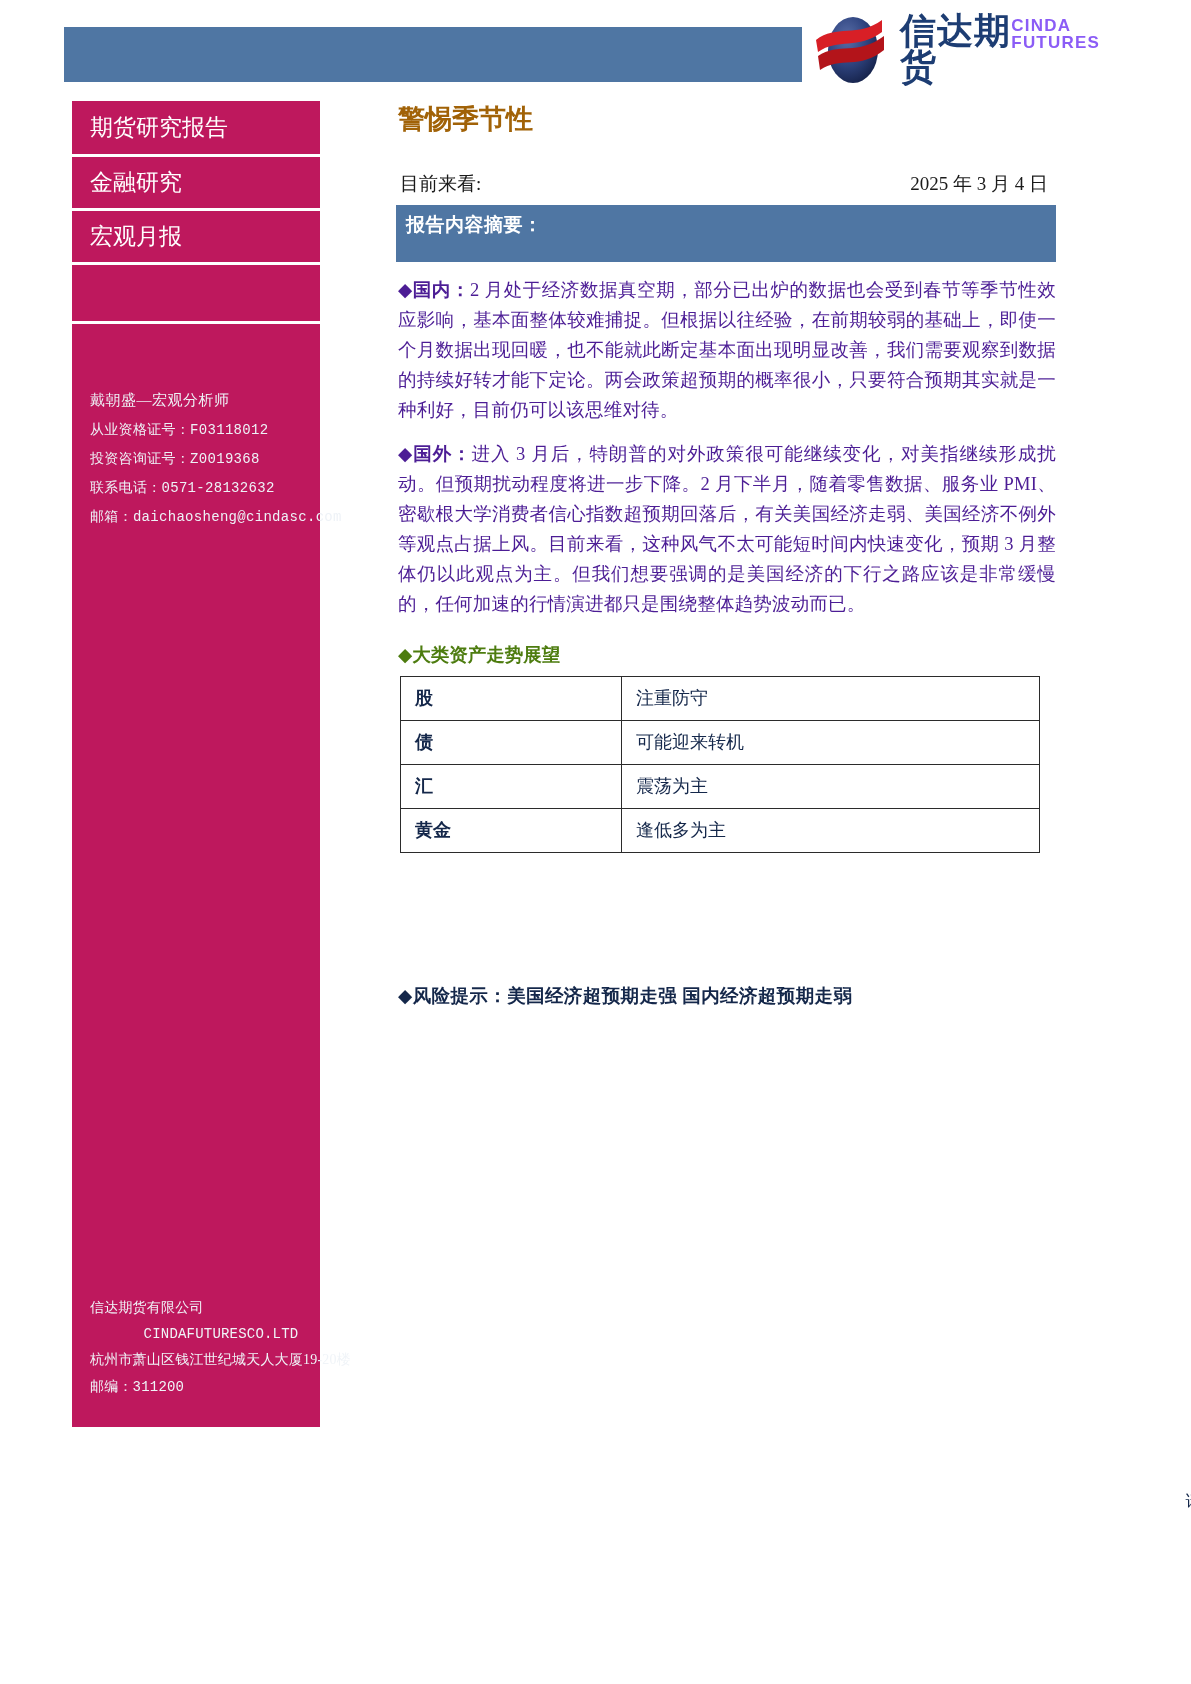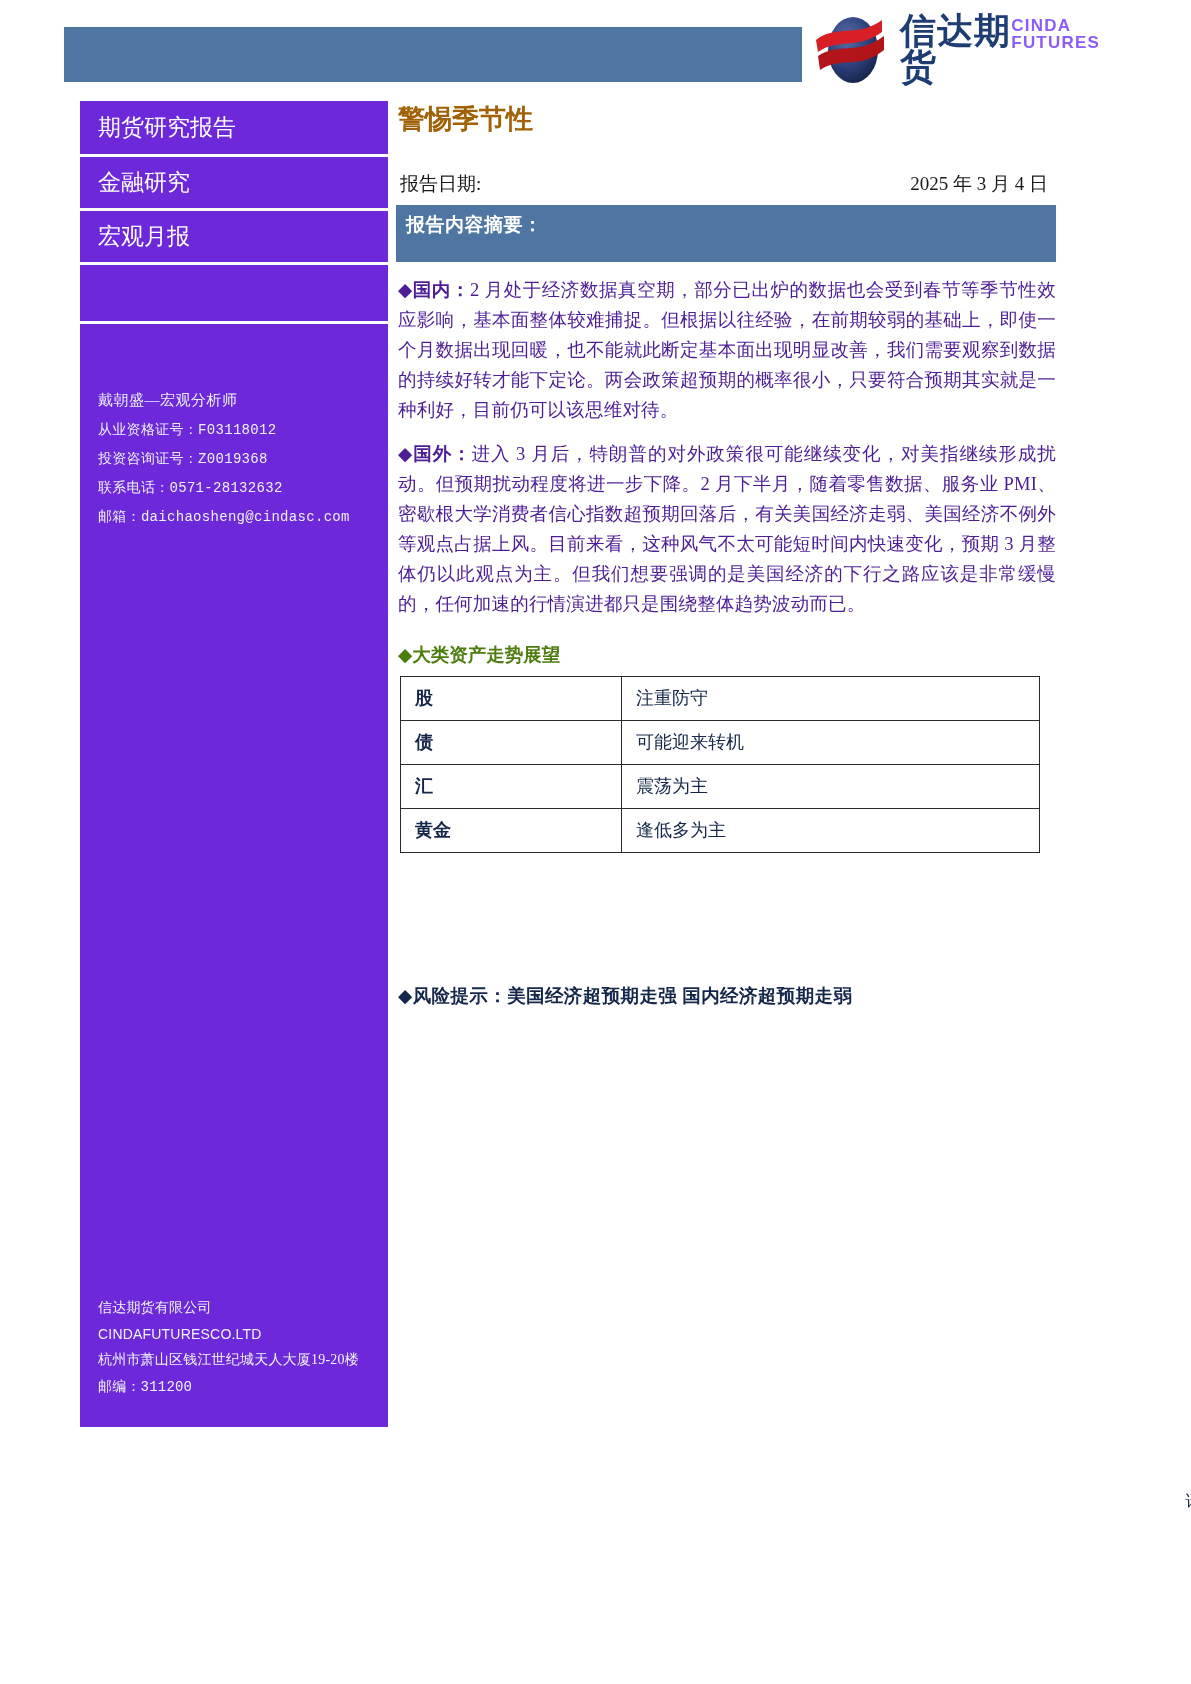--- a/index.html
+++ b/index.html
@@ -25,22 +25,22 @@
     font-family:"DejaVu Sans","Liberation Sans",sans-serif;
     font-size:36px;font-weight:bold;color:#1d3d73;letter-spacing:1px;
   }
   .logo-en{
     font-family:"Liberation Sans","DejaVu Sans",sans-serif;
     font-size:17px;font-weight:bold;color:#8b5cf6;letter-spacing:1.2px;margin-top:4px;
   }
 
   
   .sidebar{
-    position:absolute;left:80px;top:101px;width:308px;height:1326px;
-    background:#6d28d9;
+    position:absolute;left:72px;top:101px;width:248px;height:1326px;
+    background:#be185d;
   }
   .side-cat{
     position:relative;height:54px;box-sizing:border-box;
     color:#ffffff;font-size:23px;
     font-family:"DejaVu Sans","Liberation Sans",sans-serif;
     display:flex;align-items:center;padding-left:18px;
     border-bottom:3px solid #ffffff;
   }
   .side-cat:nth-child(1){height:56px;}
   .side-spacer{height:56px;border-bottom:3px solid #ffffff;}
@@ -54,21 +54,21 @@
   }
   .analyst .a-line{
     font-size:14px;margin-bottom:11px;letter-spacing:.3px;
     font-family:"Liberation Mono","DejaVu Sans Mono",monospace;
     white-space:nowrap;
   }
   .sidebar-footer{
     position:absolute;left:18px;bottom:22px;width:262px;color:#f0f4f8;
   }
   .sidebar-footer div{font-size:14px;margin-bottom:9px;letter-spacing:.2px;white-space:nowrap;}
-  .sf-en{font-family:Liberation Sans, sans-serif;font-size:13.5px;}
+  .sf-en{font-family:Liberation Mono, monospace;font-size:13.5px;text-align:center;}
   .sf-mono{font-family:"Liberation Mono","DejaVu Sans Mono",monospace;font-size:13.5px;}
 
   
   .main{
     position:absolute;left:396px;top:101px;width:660px;
   }
   .doc-title{
     font-family:"DejaVu Sans","Liberation Sans",sans-serif;
     font-size:27px;font-weight:bold;color:#a16207;margin:0 0 34px 2px;
   }
@@ -160,21 +160,21 @@
     <div class="sf-en">CINDAFUTURESCO.LTD</div>
     <div>杭州市萧山区钱江世纪城天人大厦19-20楼</div>
     <div class="sf-mono">邮编：311200</div>
   </div>
 </div>
 
 <div class="main">
   <h1 class="doc-title">警惕季节性</h1>
 
   <div class="date-row">
-    <span>报告日期:</span>
+    <span>目前来看:</span>
     <span>2025 年 3 月 4 日</span>
   </div>
 
   <div class="summary-bar">报告内容摘要：</div>
 
   <p class="para">
     <span class="lead">◆国内：</span><span>2 月处于经济数据真空期，部分已出炉的数据也会受到春节等季节性效应影响，基本面整体较难捕捉。但根据以往经验，在前期较弱的基础上，即使一个月数据出现回暖，也不能就此断定基本面出现明显改善，我们需要观察到数据的持续好转才能下定论。两会政策超预期的概率很小，只要符合预期其实就是一种利好，目前仍可以该思维对待。</span>
   </p>
 
   <p class="para">

